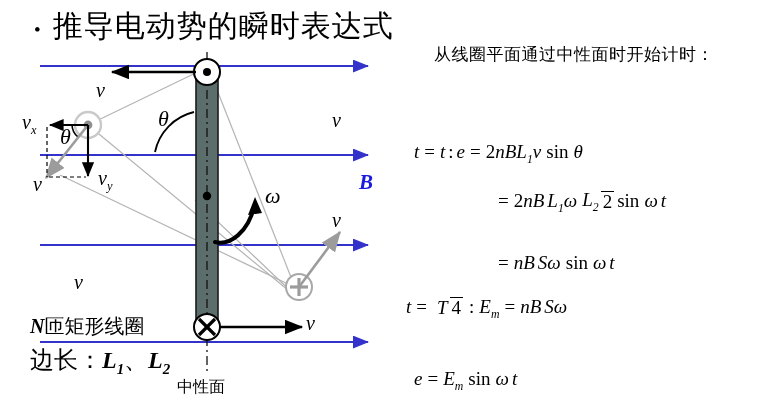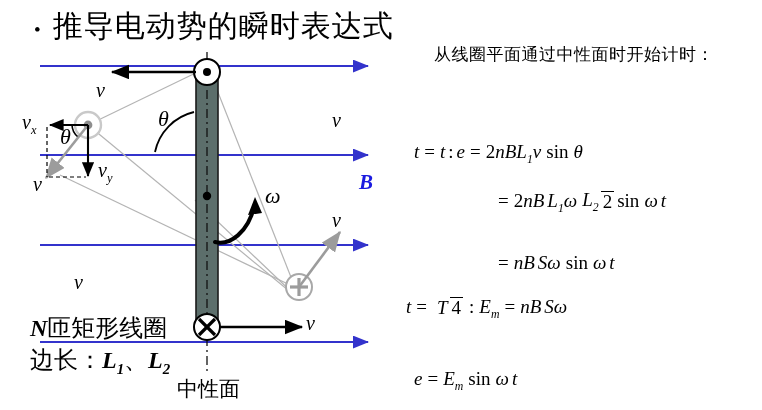--- a/index.html
+++ b/index.html
@@ -246,40 +246,40 @@
     <div class="dlabel" style="left:74px; top:272px; font-size:20px;">v</div>
 
     <div class="dlabel" style="left:306px; top:313px; font-size:20px;">v</div>
 
     <div class="dlabel" style="left:33px; top:174px; font-size:20px;">v</div>
 
     
     <div class="dlabel" style="left:22px; top:112px; font-size:20px;"><span>v</span><sub class="sml">x</sub></div>
 
     
-    <div class="dlabel" style="left:98px; top:160px; font-size:20px;"><span>v</span><sub class="sml">y</sub></div>
+    <div class="dlabel" style="left:98px; top:168px; font-size:20px;"><span>v</span><sub class="sml">y</sub></div>
 
     
     <div class="dlabel" style="left:60px; top:126px; font-size:22px;">θ</div>
     <div class="dlabel" style="left:158px; top:108px; font-size:22px;">θ</div>
 
     
     <div class="dlabel" style="left:265px; top:185px; font-size:22px;">ω</div>
 
     
     <div class="dlabel blue" style="left:359px; top:172px; font-size:21px;">B</div>
 
     
-    <div class="cn" style="left:30px; top:316px; font-size:24px;"><span class="it" style="font-weight:bold;">N</span><span>匝矩形线圈</span></div>
+    <div class="cn" style="left:30px; top:316px; font-size:20px;"><span class="it" style="font-weight:bold;">N</span><span>匝矩形线圈</span></div>
 
     
     <div class="cn" style="left:30px; top:348px; font-size:24px;"><span>边长：</span><span class="it" style="font-weight:bold;">L</span><sub class="sml" style="font-weight:bold;">1</sub><span>、</span><span class="it" style="font-weight:bold;">L</span><sub class="sml" style="font-weight:bold;">2</sub></div>
 
     
-    <div class="cn" style="left:177px; top:379px; font-size:21px;font-family:Liberation Serif, serif;">中性面</div>
+    <div class="cn" style="left:177px; top:379px; font-size:16px;font-family:Liberation Serif, serif;">中性面</div>
   </div>
 
   <div class="rhs-para">从线圈平面通过中性面时开始计时：</div>
 
 
   <div class="eq" style="left:414px; top:141px;">
     <i>t</i><span class="sp"></span><span class="up">=</span><span class="sp"></span><i>t</i><span class="sp-s"></span><span class="up">:</span><span class="sp-s"></span><i>e</i><span class="sp"></span><span class="up">=</span><span class="sp"></span><span class="up">2</span><i>n</i><i>B</i><i>L</i><sub class="sml">1</sub><i>v</i><span class="sp"></span><span class="up">sin</span><span class="sp"></span><i>θ</i>
   </div>
 
   <div class="eq" style="left:498px; top:190px;">

